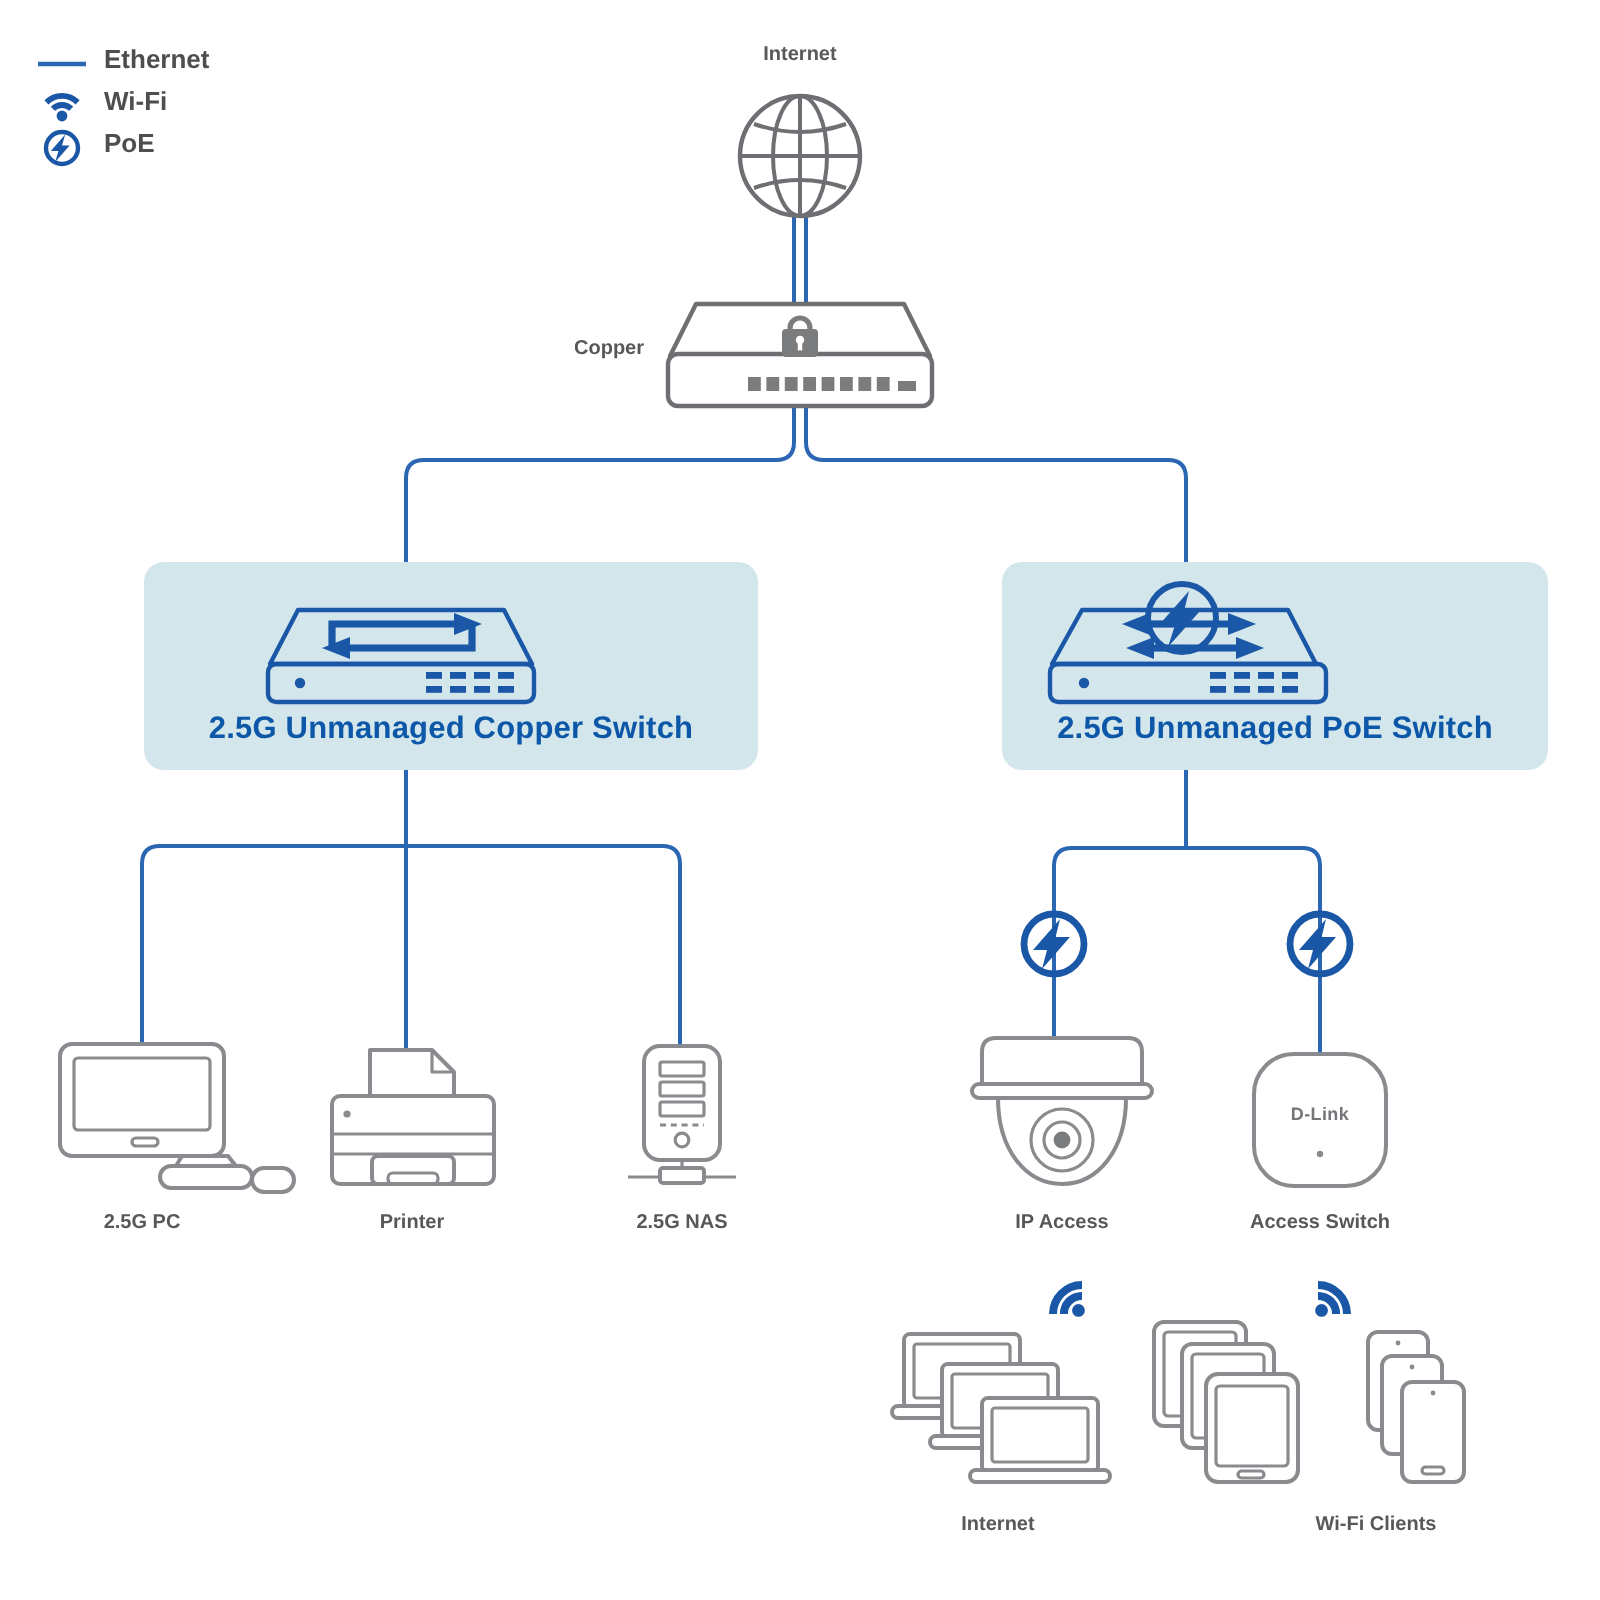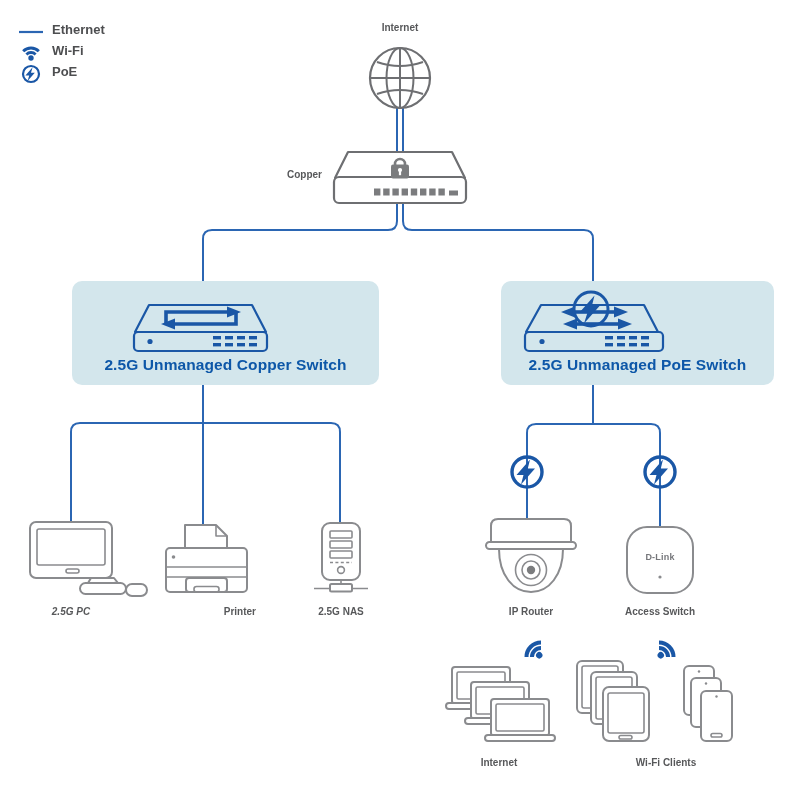--- a/index.html
+++ b/index.html
@@ -285,21 +285,21 @@
       <svg width="26" height="20" viewBox="0 0 26 20">
         <circle cx="13" cy="10" r="8" stroke="var(--icon_blue)" stroke-width="2.2" fill="none"></circle>
         <path d="M14.6,3.2 L7.4,11.5 H11.2 L9.6,17 L16.8,8.7 H13 Z" fill="var(--icon_blue)"></path>
       </svg>
       <span class="legend-label">PoE</span>
     </div>
   </div>
 
   <div class="node-label" style="left:340px;top:22px;width:120px;">Internet</div>
   <div class="node-label" style="left:222px;top:169px;width:100px;text-align:right;">Copper</div>
-  <div class="node-label" style="left:21px;top:606px;width:100px;font-style:italic;">2.5G PC</div>
-  <div class="node-label" style="left:156px;top:606px;width:100px;text-align:right;">Printer</div>
+  <div class="node-label" style="left:21px;top:606px;width:100px;">2.5G PC</div>
+  <div class="node-label" style="left:156px;top:606px;width:100px;">Printer</div>
   <div class="node-label" style="left:291px;top:606px;width:100px;">2.5G NAS</div>
-  <div class="node-label" style="left:481px;top:606px;width:100px;">IP Router</div>
+  <div class="node-label" style="left:481px;top:606px;width:100px;">IP Access</div>
   <div class="node-label" style="left:600px;top:606px;width:120px;">Access Switch</div>
   <div class="node-label" style="left:449px;top:757px;width:100px;">Internet</div>
-  <div class="node-label" style="left:596px;top:757px;width:140px;">Wi-Fi Clients</div>
+  <div class="node-label" style="left:618px;top:757px;width:140px;">Wi-Fi Clients</div>
 
 </div>
 
 </body></html>

